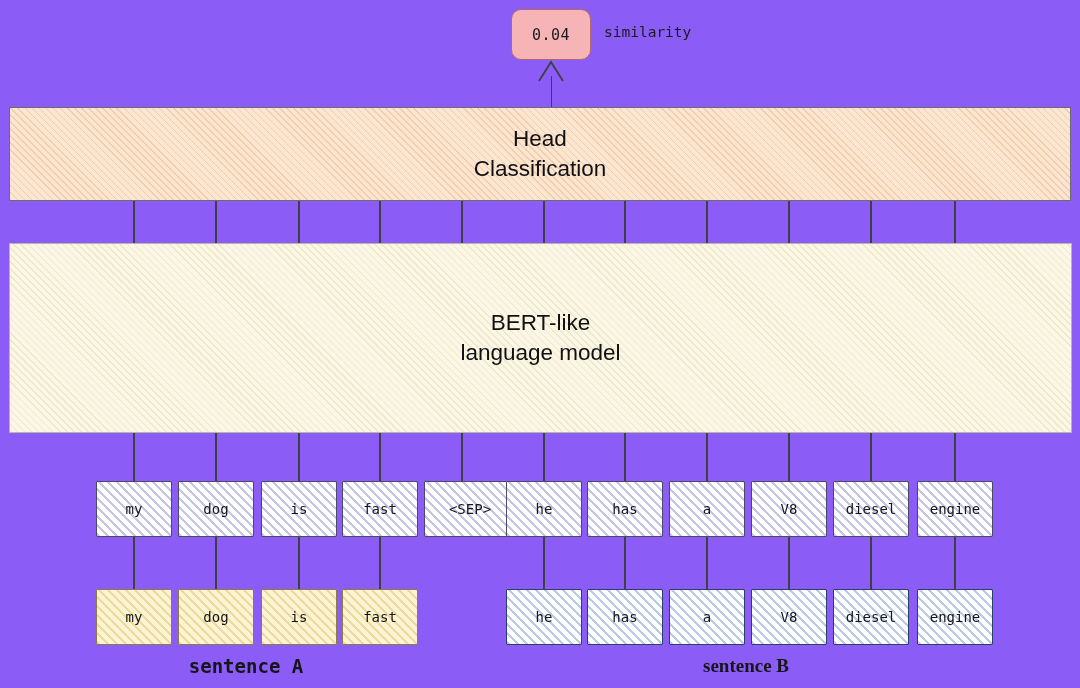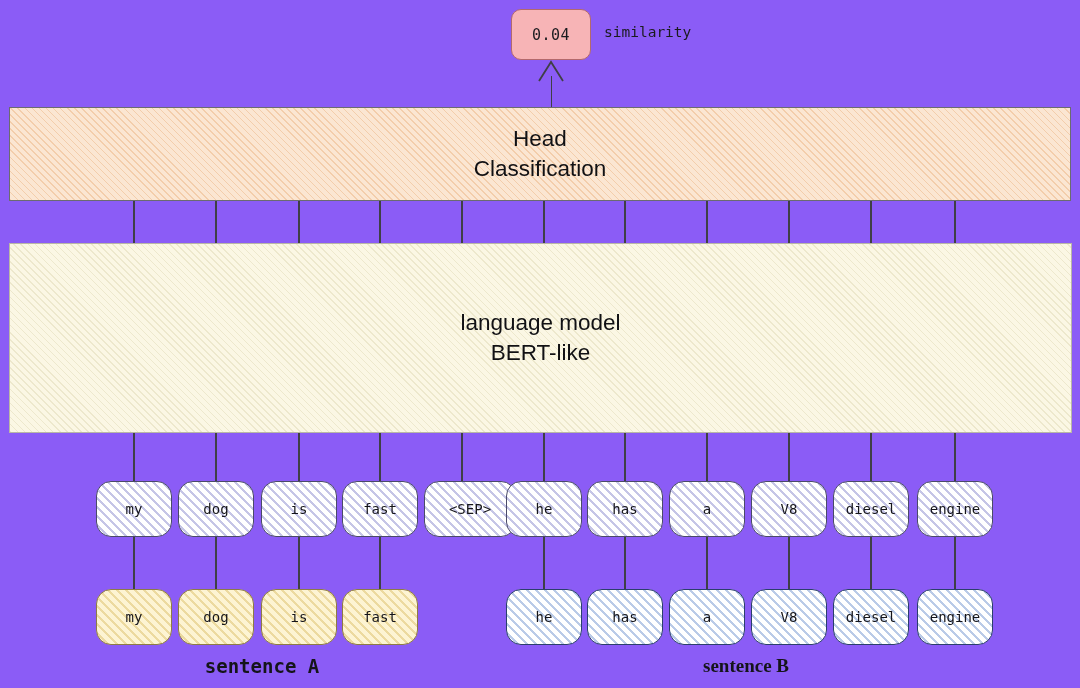--- a/index.html
+++ b/index.html
@@ -103,21 +103,21 @@
       rgba(255,255,255,0) 5px
     );
     font-size: 22.5px;
   }
 
   
   .chip {
     position: absolute;
     box-sizing: border-box;
     height: 56px;
-    border-radius: 15px;
+    border-radius: 1px;
     display: flex;
     align-items: center;
     justify-content: center;
     font-family: "DejaVu Sans Mono", monospace;
     font-size: 14px;
     color: #15151a;
     white-space: nowrap;
   }
   .chip-token {
     top: 481px;
@@ -199,22 +199,22 @@
       <div class="vline" style="left: 543.2px; top: 201px; height: 42px;"></div>
       <div class="vline" style="left: 624.2px; top: 201px; height: 42px;"></div>
       <div class="vline" style="left: 706.2px; top: 201px; height: 42px;"></div>
       <div class="vline" style="left: 788.2px; top: 201px; height: 42px;"></div>
       <div class="vline" style="left: 870.2px; top: 201px; height: 42px;"></div>
       <div class="vline" style="left: 954.2px; top: 201px; height: 42px;"></div>
     </div>
 
   <div class="layer layer-bert">
     <div>
+      <div>BERT-like</div>
       <div>language model</div>
-      <div>BERT-like</div>
     </div>
   </div>
 
   <div id="connectors-bert-tokens">
       <div class="vline" style="left: 133.2px; top: 433px; height: 48px;"></div>
       <div class="vline" style="left: 215.2px; top: 433px; height: 48px;"></div>
       <div class="vline" style="left: 298.2px; top: 433px; height: 48px;"></div>
       <div class="vline" style="left: 379.2px; top: 433px; height: 48px;"></div>
       <div class="vline" style="left: 461.2px; top: 433px; height: 48px;"></div>
       <div class="vline" style="left: 543.2px; top: 433px; height: 48px;"></div>
@@ -260,16 +260,16 @@
     </div>
   <div id="sentence-b-row">
       <div class="chip chip-sentb" style="left: 506px; width: 76px;">he</div>
       <div class="chip chip-sentb" style="left: 587px; width: 76px;">has</div>
       <div class="chip chip-sentb" style="left: 669px; width: 76px;">a</div>
       <div class="chip chip-sentb" style="left: 751px; width: 76px;">V8</div>
       <div class="chip chip-sentb" style="left: 833px; width: 76px;">diesel</div>
       <div class="chip chip-sentb" style="left: 917px; width: 76px;">engine</div>
     </div>
 
-  <div class="sent-caption" id="caption-a" style="left: 262px; text-align: right;">sentence A</div>
+  <div class="sent-caption" id="caption-a" style="left: 246px; text-align: right;">sentence A</div>
   <div class="sent-caption" id="caption-b" style="left: 746px; font-family: Liberation Serif, serif;">sentence B</div>
 
 </div>
 
 </body></html>

